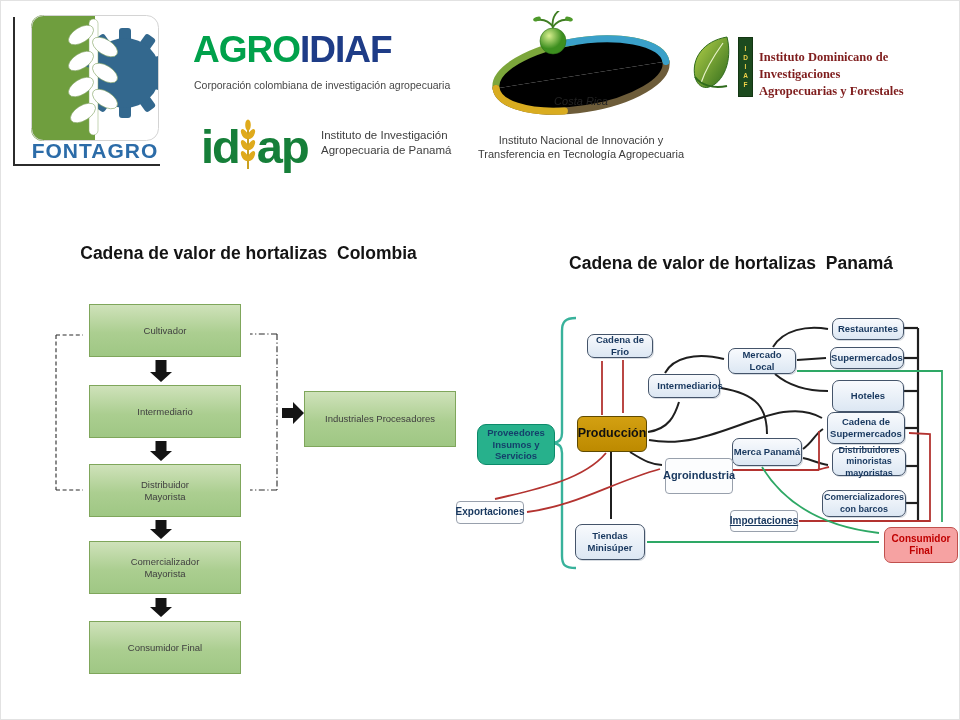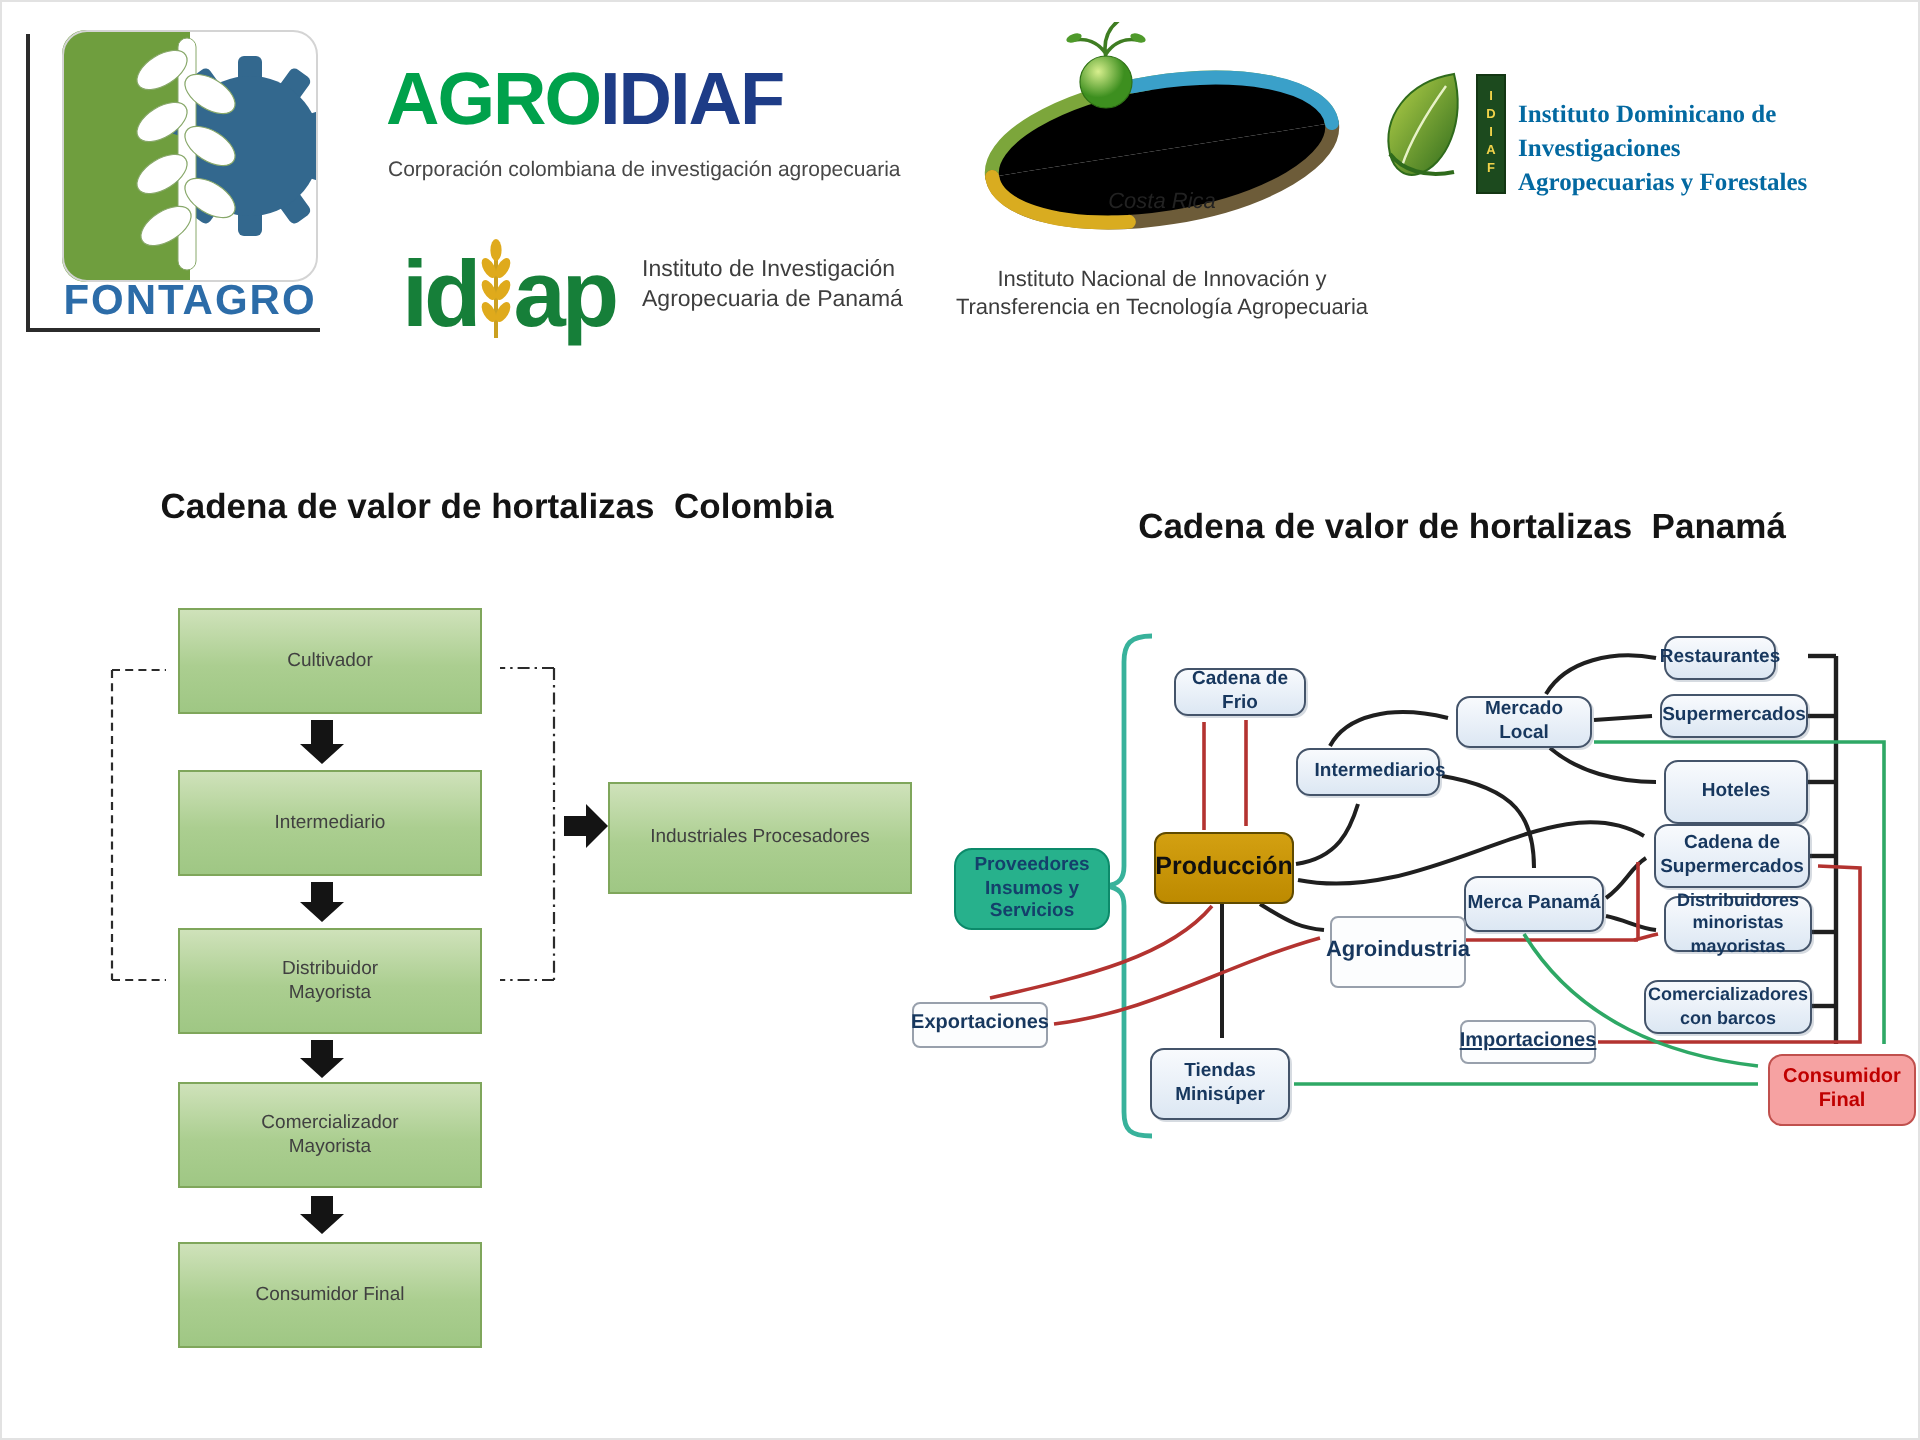--- a/index.html
+++ b/index.html
@@ -20,21 +20,21 @@
   .inta-word{position:absolute;left:0;top:48px;width:204px;text-align:center;
              font-size:31px;font-weight:bold;font-style:italic;color:#1b1b1b;letter-spacing:1px;}
   .inta-region{position:absolute;left:0;top:84px;width:204px;text-align:center;
                font-style:italic;font-size:11px;color:#222;}
   .inta-sub{position:absolute;left:-10px;top:122px;width:224px;text-align:center;font-size:11px;
             color:#3c3c3c;white-space:pre-line;line-height:14px;}
   .idiaf-banner{position:absolute;left:737px;top:36px;width:13px;height:58px;background:#1c4a1e;border:1px solid #133613;
                 display:flex;align-items:center;justify-content:center;writing-mode:vertical-rl;text-orientation:upright;
                 font-size:6.5px;letter-spacing:2px;color:#f0d24a;font-weight:bold;}
   .idiaf-name{position:absolute;left:758px;top:48px;font-family:"Liberation Serif",serif;font-weight:bold;
-              font-size:12.5px;color:#0369a1;white-space:pre-line;line-height:17px;}
+              font-size:12.5px;color:#7f1d1d;white-space:pre-line;line-height:17px;}
   
   .sec-title{position:absolute;font-size:17.5px;font-weight:bold;color:#141414;text-align:center;white-space:pre;}
   
   .node{position:absolute;display:flex;align-items:center;justify-content:center;text-align:center;
         white-space:pre-line;box-sizing:border-box;z-index:3;line-height:1.25;}
   .cnode{background:linear-gradient(180deg,#cfe2ba,#abce90 55%,#9fc784);border:1px solid #7fa65b;
          color:#404040;font-size:9.5px;}
   .pnode{background:linear-gradient(180deg,#f8fafd,#dce7f3);border:1.4px solid #44546a;border-radius:7px;
          color:#17375e;font-weight:bold;font-size:9.5px;box-shadow:1px 1px 0 rgba(70,90,120,.22);}
   .plain{background:#fcfdfe;border:1.4px solid #98a0ac;border-radius:4px;color:#17375e;font-weight:bold;font-size:10px;}
@@ -248,21 +248,21 @@
 Mayorista</div>
   <div class="node cnode" style="left:88px;top:620px;width:152px;height:53px;">Consumidor Final</div>
   <div class="node cnode" style="left:303px;top:390px;width:152px;height:56px;">Industriales Procesadores</div>
 
   <div class="node pnode" style="left:586px;top:333px;width:66px;height:24px;">Cadena de Frio</div>
   <div class="node gold" style="left:576px;top:415px;width:70px;height:36px;">Producción</div>
   <div class="node teal" style="left:476px;top:423px;width:78px;height:41px;">Proveedores
 Insumos y Servicios</div>
   <div class="node pnode" style="left:647px;top:373px;width:72px;height:24px;padding-left:12px;">Intermediarios</div>
   <div class="node pnode" style="left:727px;top:347px;width:68px;height:26px;">Mercado Local</div>
-  <div class="node pnode" style="left:831px;top:317px;width:56px;height:22px;">Restaurantes</div>
+  <div class="node pnode" style="left:831px;top:317px;width:72px;height:22px;">Restaurantes</div>
   <div class="node pnode" style="left:829px;top:346px;width:74px;height:22px;">Supermercados</div>
   <div class="node pnode" style="left:831px;top:379px;width:72px;height:32px;">Hoteles</div>
   <div class="node pnode" style="left:826px;top:411px;width:78px;height:32px;">Cadena de
 Supermercados</div>
   <div class="node pnode" style="left:831px;top:447px;width:74px;height:28px;font-size:9px;">Distribuidores
 minoristas
 mayoristas</div>
   <div class="node pnode" style="left:821px;top:489px;width:84px;height:27px;font-size:9px;">Comercializadores
 con barcos</div>
   <div class="node pnode" style="left:731px;top:437px;width:70px;height:28px;">Merca Panamá</div>

